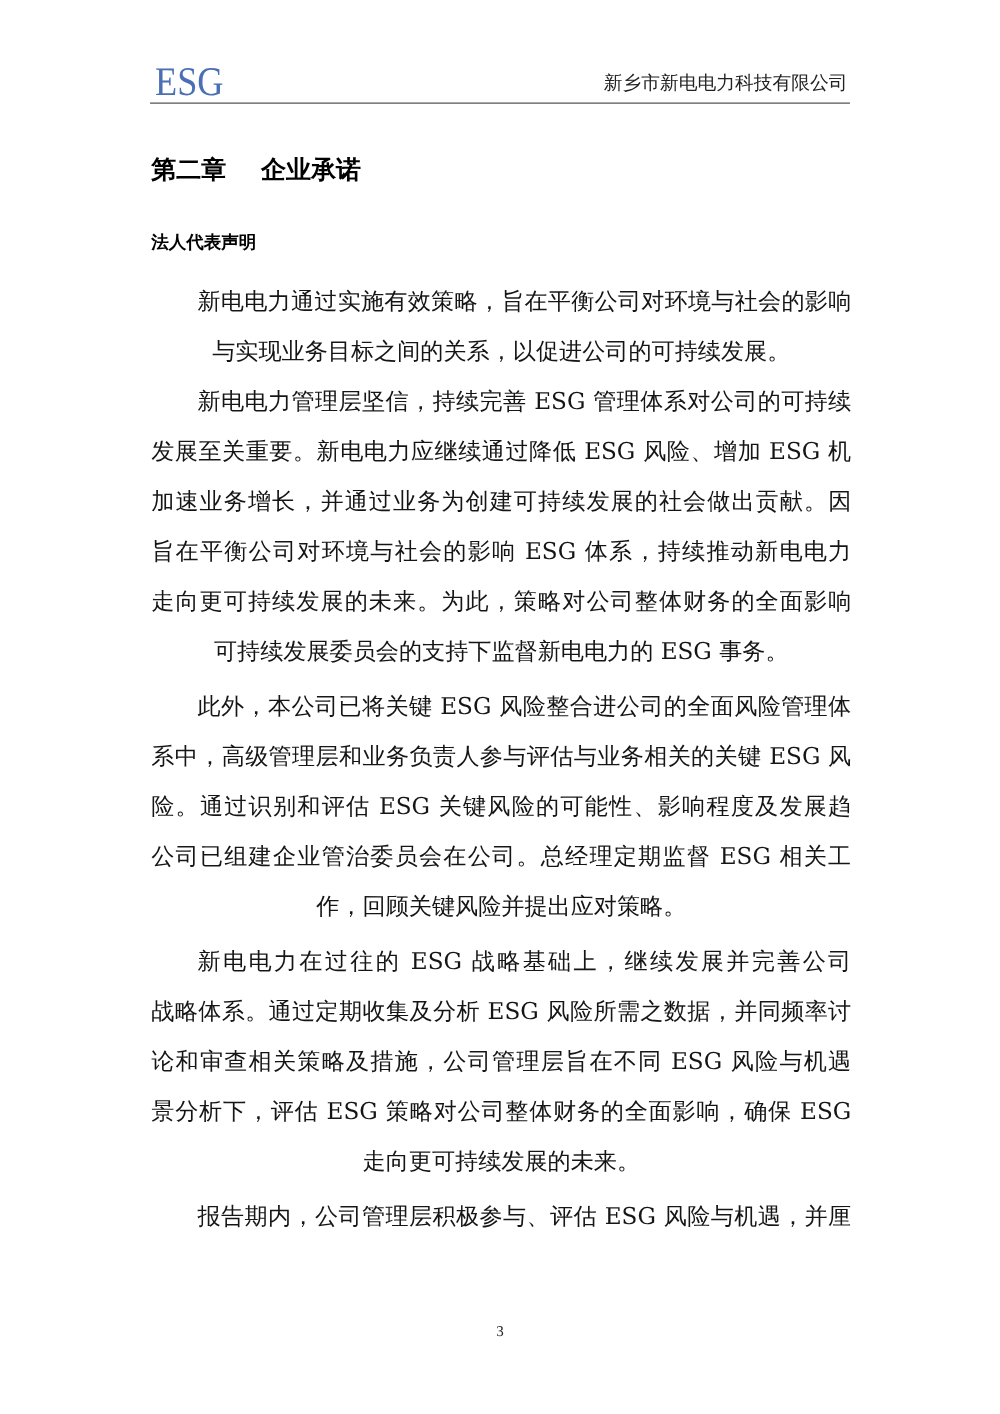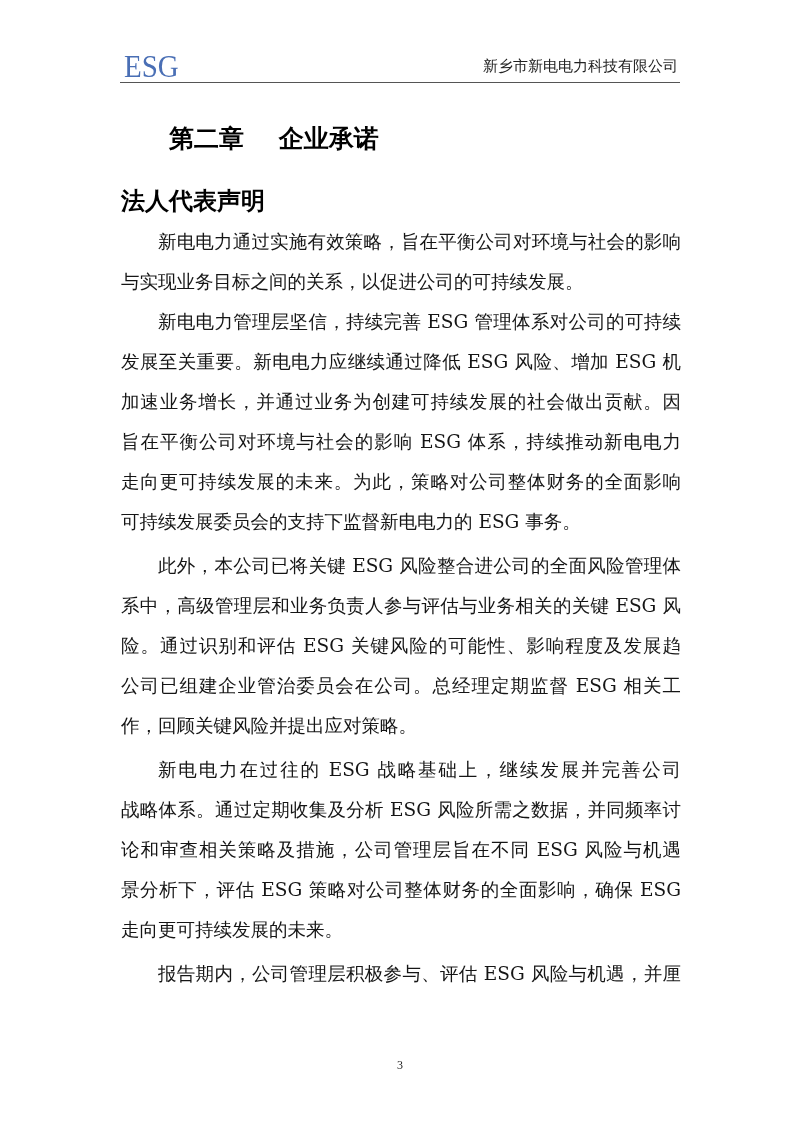--- a/index.html
+++ b/index.html
@@ -47,46 +47,46 @@
       font-size: 15px;
       color: #222222;
       font-family: Liberation Sans, sans-serif;
     }
     .chapter-title {
       position: absolute;
       left: 121px;
       top: 122px;
       font-family: "DejaVu Sans", sans-serif;
       font-weight: bold;
-      font-size: 25px;
+      font-size: 20px;
       color: #000;
       white-space: pre;
-      margin-left: 48px;
     }
     .section-title {
       position: absolute;
       left: 121px;
       top: 185px;
       font-family: Liberation Mono, monospace;
       font-weight: bold;
-      font-size: 24px;
+      font-size: 14px;
       color: #000;
     }
     .body-text {
       position: absolute;
       left: 121px;
       top: 222px;
       width: 560px;
     }
     .line {
       height: 40px;
       line-height: 40px;
       font-size: 18.5px;
       white-space: nowrap;
       color: #151515;
+      text-align: center;
     }
     .line.indent { padding-left: 37px; }
     .line.justify {
       text-align: justify;
       text-align-last: justify;
       white-space: normal;
       overflow: hidden;
     }
     .para-gap { height: 4px; }
     .page-number {

